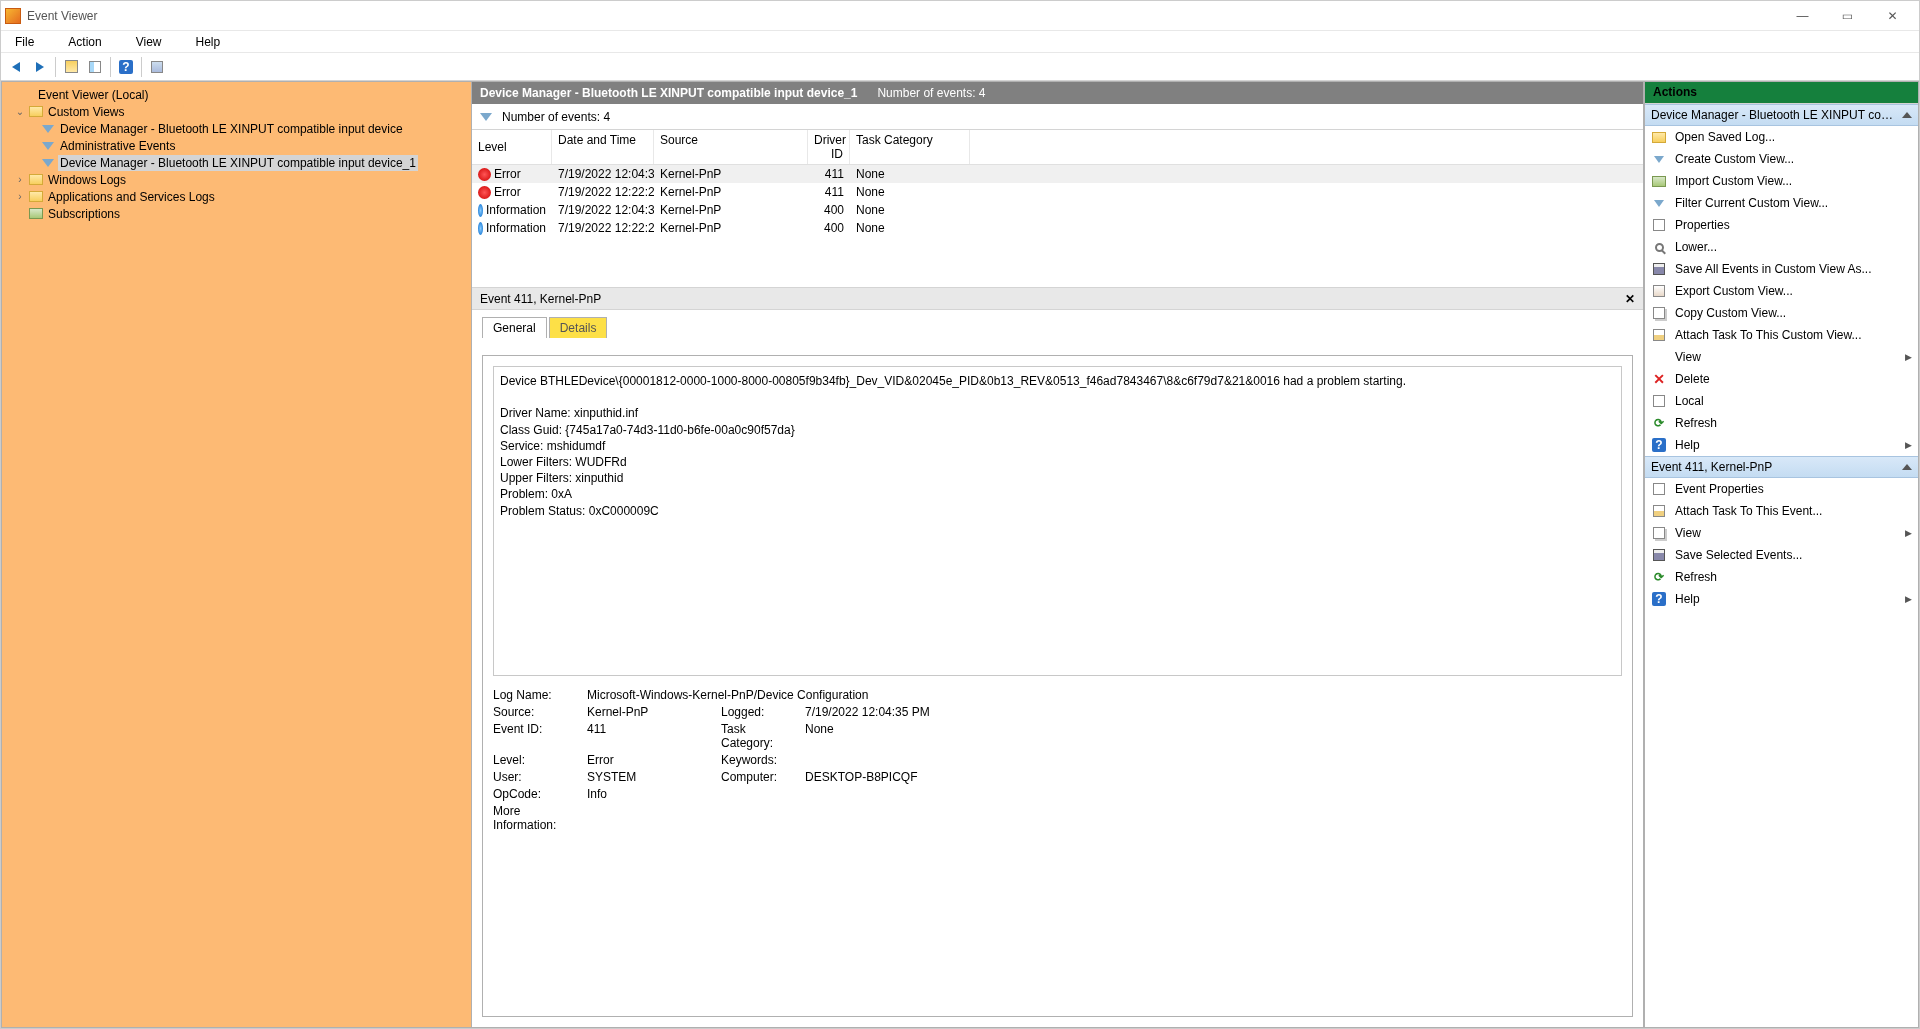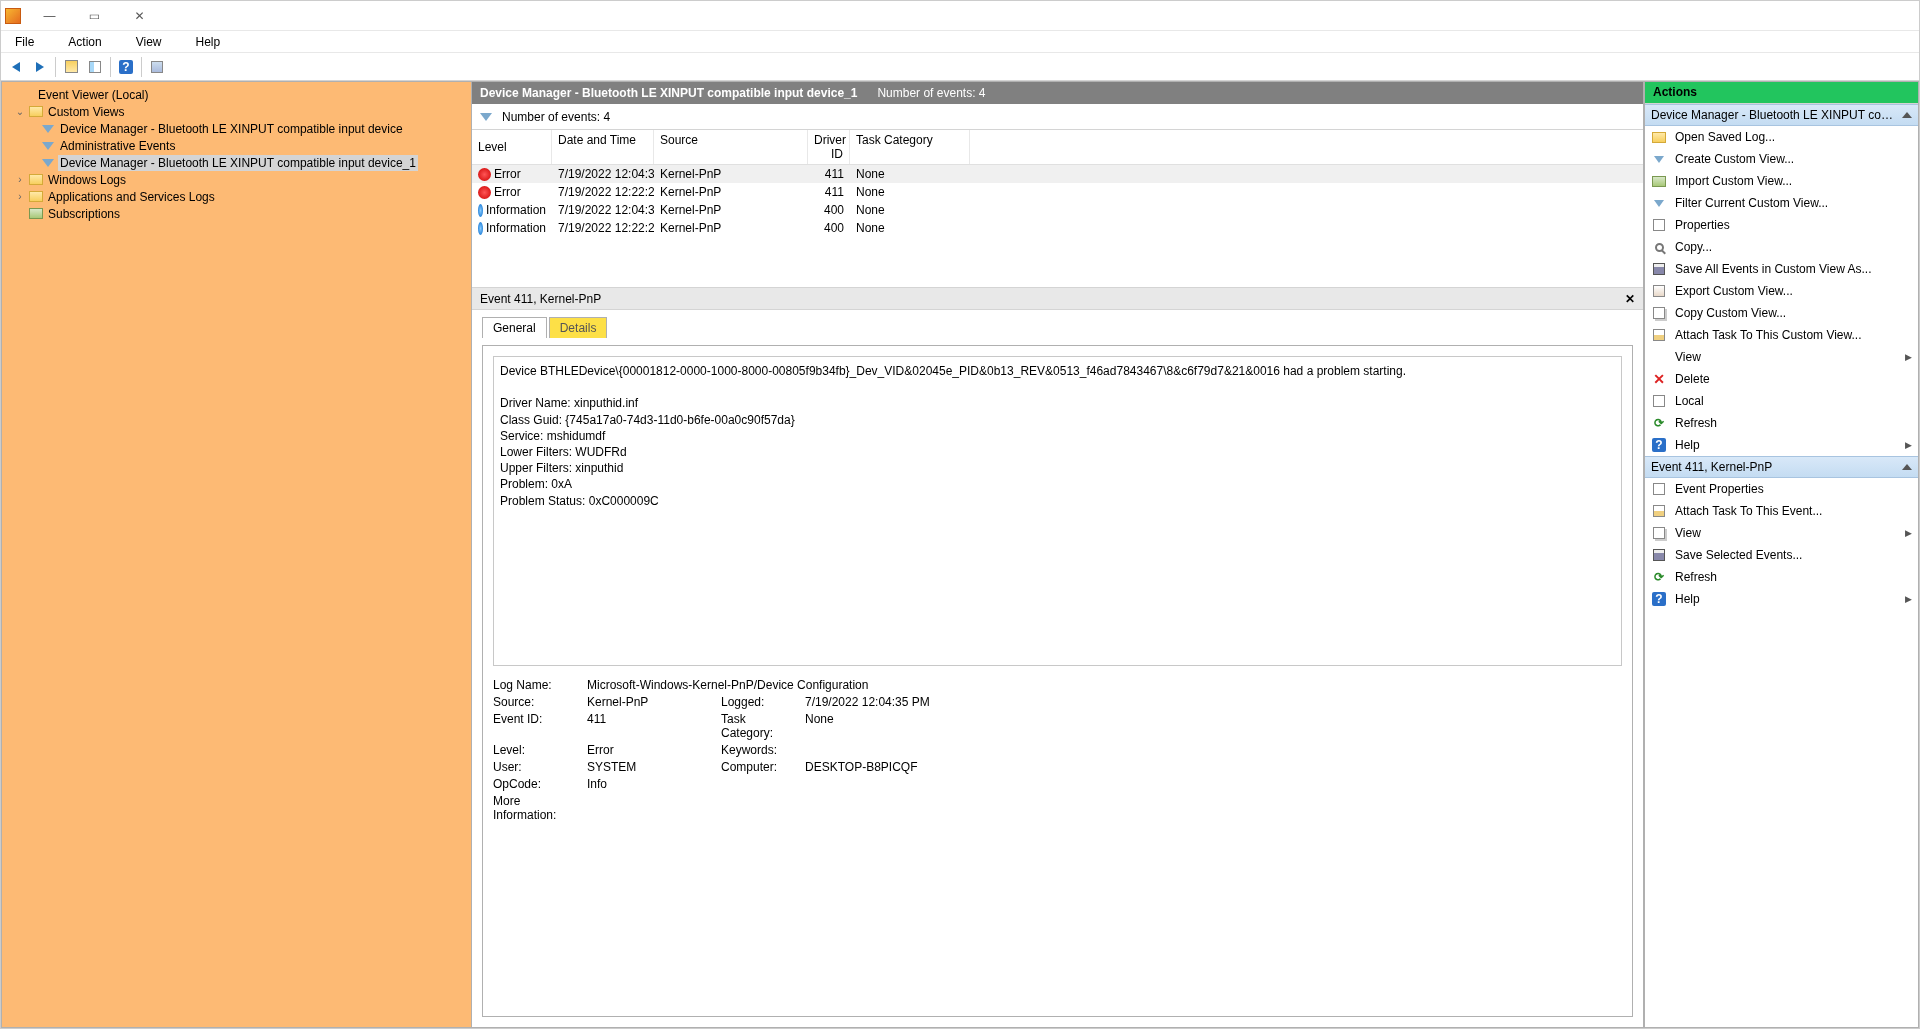--- a/index.html
+++ b/index.html
@@ -59,29 +59,29 @@
 .lvl-error{background:radial-gradient(#f55,#c00);}
 .lvl-info{background:radial-gradient(#8cf,#06c);}
 
 
 .details-pane{flex:1;display:flex;flex-direction:column;min-height:0;}
 .details-header{height:22px;background:#e8e8e8;display:flex;align-items:center;padding:0 8px;border-bottom:1px solid #d4d4d4;justify-content:space-between;}
 .close-x{font-weight:bold;cursor:pointer;}
 .tabs{display:flex;padding:6px 10px 0 10px;}
 .tab{padding:3px 10px;border:1px solid #b0b0b0;border-bottom:none;background:#fff;margin-right:2px;position:relative;top:1px;}
 .tab.inactive{background:#fde047;color:#555;}
-.tab-content{flex:1;border:1px solid #b0b0b0;margin:8px 10px 10px 10px;padding:10px;display:flex;flex-direction:column;min-height:0;}
+.tab-content{flex:1;border:1px solid #b0b0b0;margin:18px 10px 10px 10px;padding:10px;display:flex;flex-direction:column;min-height:0;}
 .desc-box{border:1px solid #c8c8c8;padding:6px;white-space:pre-wrap;height:310px;overflow:auto;line-height:1.35;}
 .meta-grid{margin-top:12px;display:grid;grid-template-columns:90px 130px 80px 200px;row-gap:3px;column-gap:4px;}
 .meta-grid .k{color:#000;}
 .link{color:#0066cc;text-decoration:underline;}
 
 
 .actions-pane{width:275px;display:flex;flex-direction:column;border-left:1px solid #b0b0b0;}
-.actions-title{height:22px;background:#22c55e;border-bottom:1px solid #d4d4d4;font-weight:bold;padding:3px 8px;}
+.actions-title{height:22px;background:#15803d;border-bottom:1px solid #d4d4d4;font-weight:bold;padding:3px 8px;}
 .action-section{background:linear-gradient(#d8e8f8,#c4dcf2);padding:3px 6px;border-top:1px solid #a8c4e0;border-bottom:1px solid #a8c4e0;display:flex;justify-content:space-between;align-items:center;font-weight:normal;}
 .action-item{display:flex;align-items:center;padding:3px 6px;gap:8px;}
 .action-icon{width:16px;height:16px;display:flex;align-items:center;justify-content:center;}
 .ai-folder{background:linear-gradient(#ffe9a8,#f7cf5e);border:1px solid #d4a938;width:14px;height:11px;}
 .ai-filter{border-left:5px solid transparent;border-right:5px solid transparent;border-top:7px solid #7ba8cc;width:0;height:0;}
 .ai-save{border:1px solid #555;width:12px;height:12px;background:linear-gradient(#eee 30%,#88a 30%);}
 .ai-x{color:#d22;font-weight:bold;font-size:14px;}
 .ai-refresh{color:#2a8a2a;font-weight:bold;}
 .ai-help{background:#2a6fc8;color:#fff;width:14px;height:14px;text-align:center;font-weight:bold;border-radius:2px;line-height:14px;}
 .ai-find{border:2px solid #777;border-radius:50%;width:9px;height:9px;position:relative;}
@@ -90,20 +90,21 @@
 .chev{font-size:9px;color:#555;}
 .tri-up{width:0;height:0;border-left:5px solid transparent;border-right:5px solid transparent;border-bottom:6px solid #555;}
 </style>
 </head>
 <body>
 
 <div class="window">
 
   <div class="titlebar">
     <div class="app-icon"></div>
+    <div class="title">Event Viewer</div>
     <div class="win-controls">
       <div>—</div>
       <div>▭</div>
       <div>✕</div>
     </div>
   </div>
 
   <div class="menubar">
     <span>File</span>
     <span>Action</span>
@@ -343,21 +344,21 @@
           <div class="action-item">
             <span class="action-icon">
               <div class="ai-prop"></div>
             </span>
             <span style="flex:1">Properties</span>
           </div>
           <div class="action-item">
             <span class="action-icon">
               <div class="ai-find"></div>
             </span>
-            <span style="flex:1">Copy...</span>
+            <span style="flex:1">Lower...</span>
           </div>
           <div class="action-item">
             <span class="action-icon">
               <div class="ai-save"></div>
             </span>
             <span style="flex:1">Save All Events in Custom View As...</span>
           </div>
           <div class="action-item">
             <span class="action-icon">
               <div class="ai-prop" style="background:linear-gradient(#fff,#e8d8c8);"></div>

